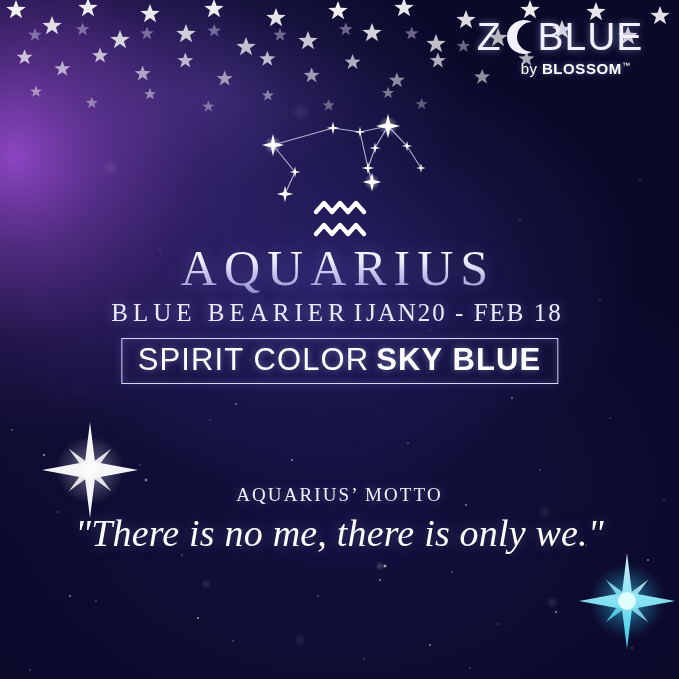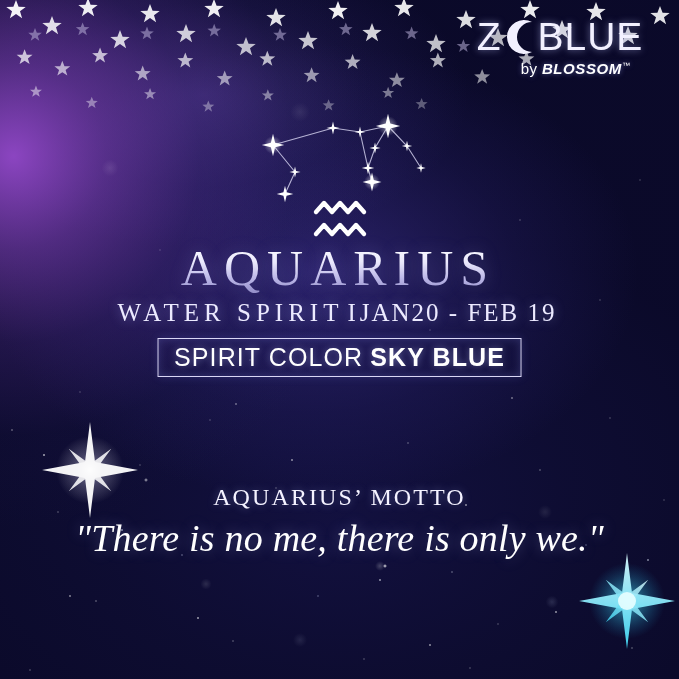--- a/index.html
+++ b/index.html
@@ -121,21 +121,21 @@
   }
   #logo-moon { width: 34px; height: 38px; position: relative; top: 1px; }
   #logo-tagline {
     margin-top: 2px;
     font-size: 15px;
     color: #ffffff;
     letter-spacing: 0.4px;
     text-shadow: 0 0 5px rgba(160,170,255,0.5);
   }
   #logo-tagline .by { font-weight: 400; margin-left: 31px; }
-  #logo-tagline .brand { font-weight: 700; letter-spacing: 0.6px; font-style: italic; }
+  #logo-tagline .brand { font-weight: 700; letter-spacing: 0.6px; }
   #logo-tagline .tm { font-size: 8px; vertical-align: super; font-weight: 400; }
 
   
   #headline-block {
     position: absolute; top: 242px; left: 0; width: 669px;
     text-align: center; z-index: 7;
   }
   #sign-name {
     font-family: "Liberation Serif", serif;
     font-size: 50px;
@@ -168,38 +168,38 @@
   #spirit-bar {
     position: absolute; top: 338px; left: 50%;
     transform: translateX(-50%);
     border: 1.6px solid #d9d6f5;
     padding: 5px 16px 6px 16px;
     z-index: 7;
     box-shadow: 0 0 10px rgba(150,160,255,0.22) inset, 0 0 9px rgba(130,140,255,0.18);
   }
   #spirit-text {
     font-family: "Liberation Sans", sans-serif;
-    font-size: 25px;
+    font-size: 31px;
     color: #ffffff;
     letter-spacing: 1.1px;
     white-space: nowrap;
     line-height: 1.05;
     text-shadow: 0 0 7px rgba(190,200,255,0.45);
   }
   #spirit-text .label { font-weight: 400; }
   #spirit-text .value { font-weight: 700; margin-left: 7px; }
 
   
   #motto-block {
     position: absolute; top: 484px; left: 0; width: 679px;
     text-align: center; z-index: 7;
   }
   #motto-label {
     font-family: "Liberation Serif", serif;
-    font-size: 24px;
+    font-size: 19px;
     letter-spacing: 2.1px;
     color: #f4f2ff;
     text-shadow: 0 0 9px rgba(170,180,255,0.42);
   }
   #motto-quote {
     margin-top: 5px;
     font-family: "Liberation Serif", serif;
     font-style: italic;
     font-size: 38px;
     color: #ffffff;
@@ -333,21 +333,21 @@
     </div>
     <div id="logo-tagline">
       <span class="by">by</span>
       <span class="brand">BLOSSOM</span><span class="tm">™</span>
     </div>
   </div>
 
   <div id="headline-block">
     <div id="sign-name">AQUARIUS</div>
     <div id="sign-subtitle">
-      <span>WATER SPIRIT</span><span class="sep">I</span><span class="dates">JAN20 - FEB 19</span>
+      <span>BLUE BEARIER</span><span class="sep">I</span><span class="dates">JAN20 - FEB 18</span>
     </div>
   </div>
 
   <div id="spirit-bar">
     <div id="spirit-text">
       <span class="label">SPIRIT COLOR</span><span class="value">SKY BLUE</span>
     </div>
   </div>
 
   <div id="motto-block">

